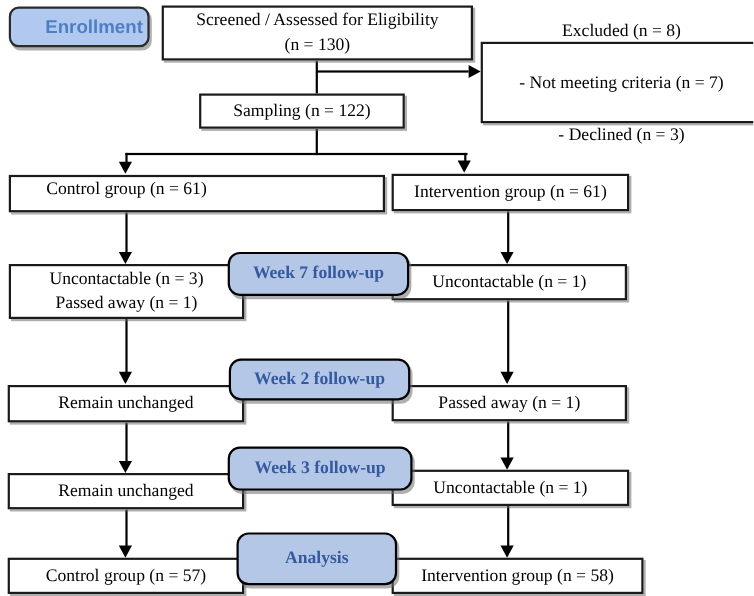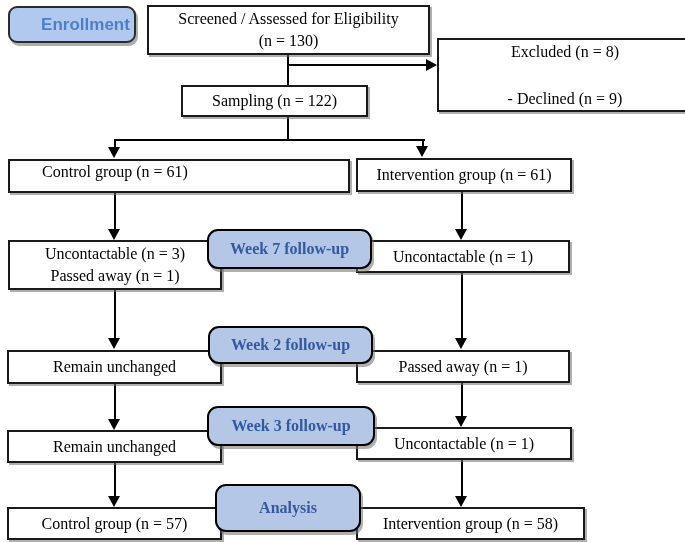--- a/index.html
+++ b/index.html
@@ -89,21 +89,22 @@
 
   <div class="pill enroll" style="left:8px;top:6px;width:128px;height:37px;padding-left:27px;">Enrollment</div>
 
   <div class="box" style="left:147px;top:5px;width:283px;height:50px;text-align:center;">
     <div>Screened / Assessed for Eligibility</div>
     <div>(n = 130)</div>
   </div>
 
   <div class="box" style="left:437px;top:38px;width:256px;height:74px;line-height:23px;gap:24px;">
     <div>Excluded (n = 8)</div>
-    <div>- Declined (n = 9)</div>
+    <div>- Not meeting criteria (n = 7)</div>
+    <div>- Declined (n = 3)</div>
   </div>
 
   <div class="box" style="left:181px;top:85px;width:187px;height:32px;">Sampling (n = 122)</div>
 
   <div class="box" style="left:8px;top:159px;width:342px;height:34px;justify-content:flex-start;">
     <div style="margin-right:128px;">Control group (n = 61)</div>
   </div>
   <div class="box" style="left:356px;top:158px;width:216px;height:34px;">Intervention group (n = 61)</div>
 
   <div class="box" style="left:8px;top:240px;width:214px;height:50px;">

